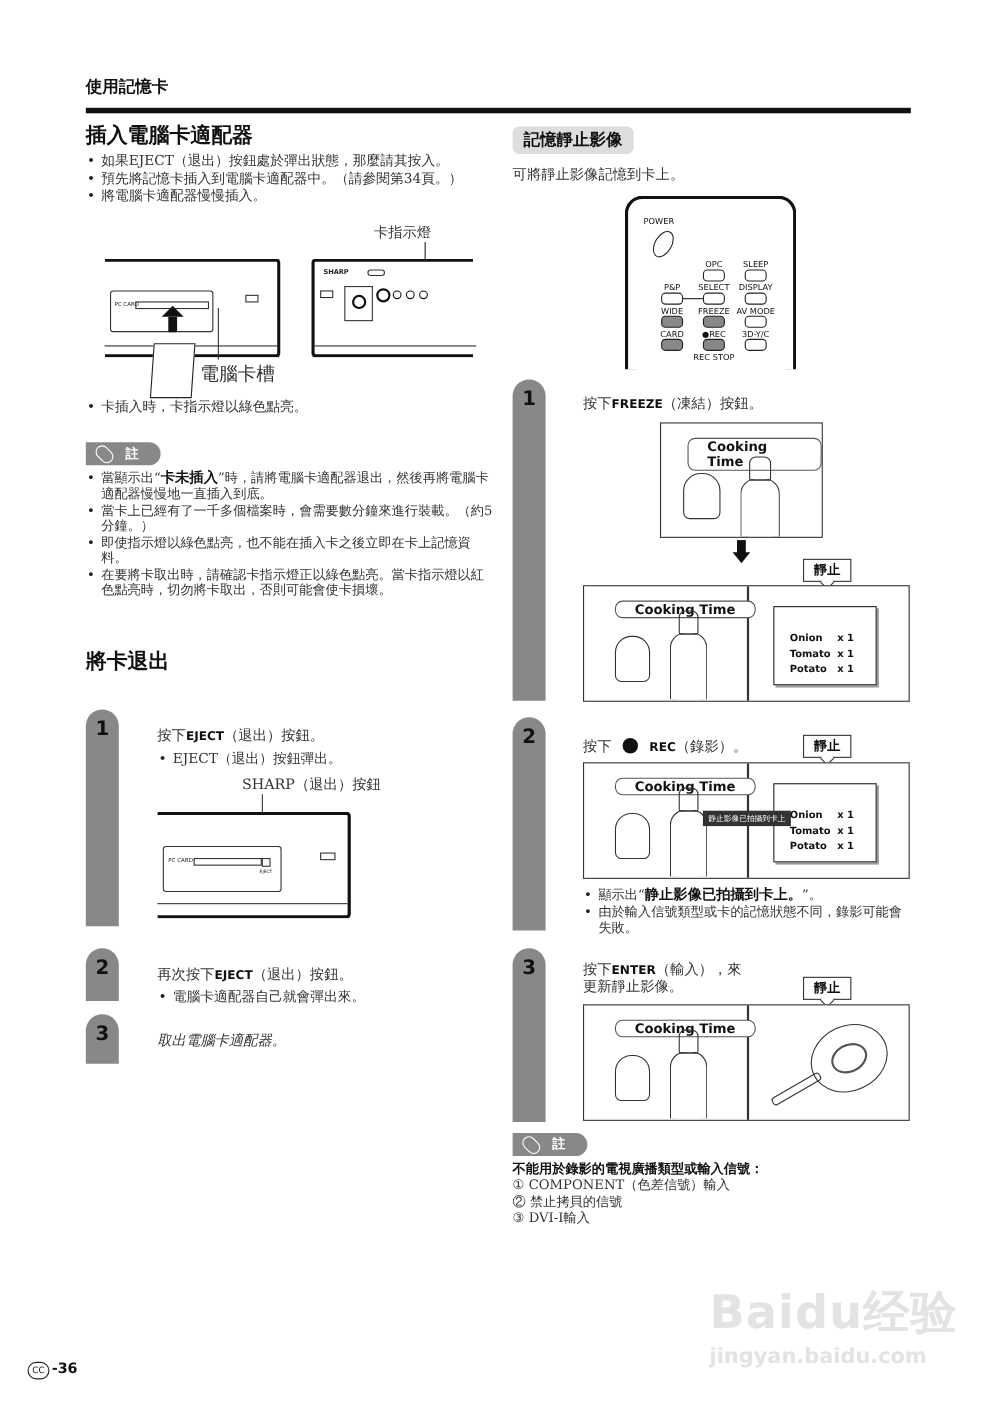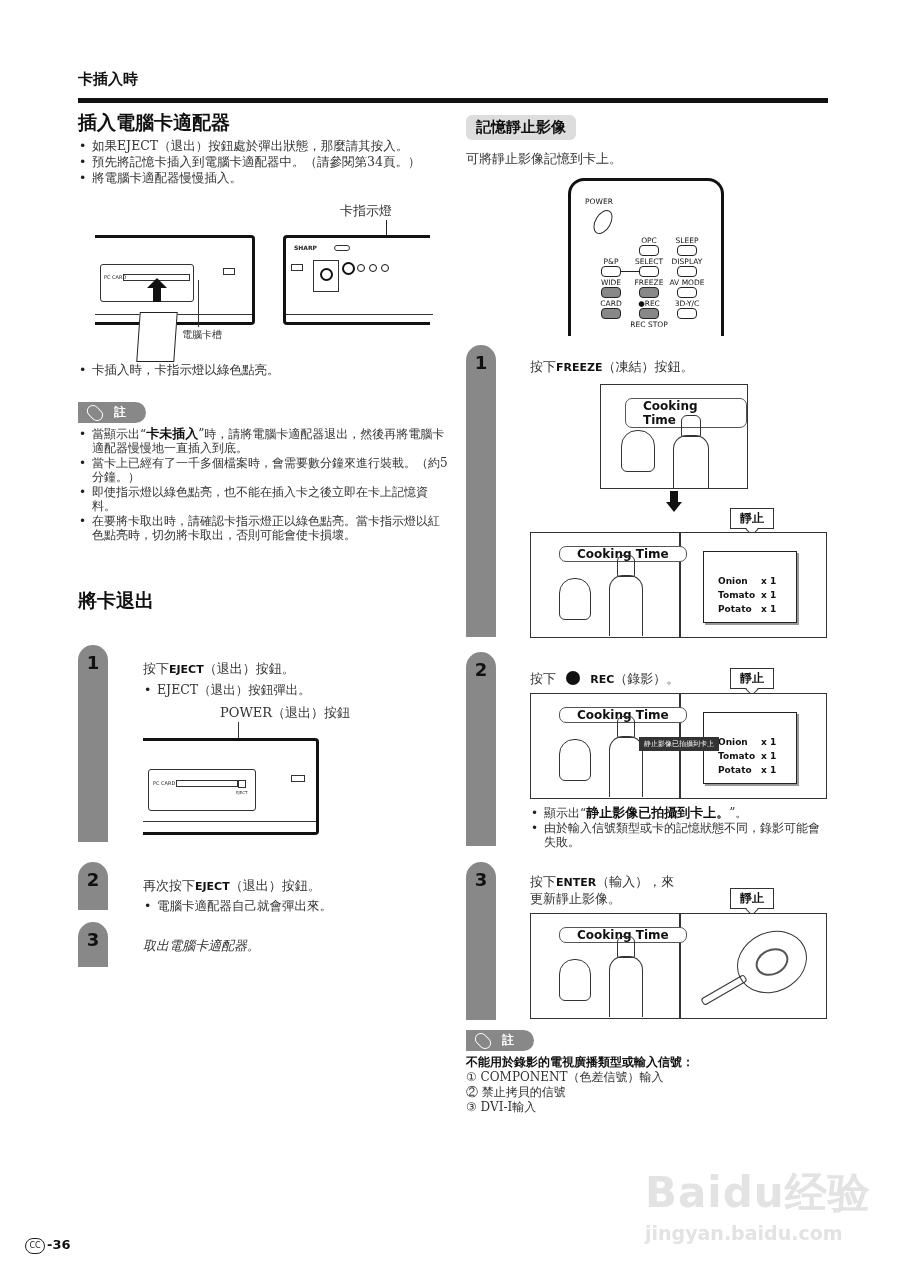--- a/index.html
+++ b/index.html
@@ -30,21 +30,21 @@
   .list-box td { padding:2px 6px 2px 0; }
   .remote-btn { position:absolute; width:20px; height:11px; border:1.3px solid #222; border-radius:4px; box-sizing:border-box; background:#fff; }
   .remote-btn.dark { background:#888; }
   .remote-lbl { position:absolute; font-size:7.5px; font-family:"DejaVu Sans","Liberation Sans",sans-serif; color:#111; text-align:center; width:40px; }
   .device { border:3px solid #111; border-radius:4px; background:#fff; box-sizing:border-box; }
   .watermark { color:#e3e3e3; font-family:"DejaVu Sans","Liberation Sans",sans-serif; font-weight:bold; }
 </style>
 </head>
 <body>
 
-<div class="abs section-label">卡插入時</div>
+<div class="abs section-label">使用記憶卡</div>
 <div class="abs rule"></div>
 
 <div class="abs" style="left:78px; top:110px; width:370px;">
   <h2 class="h">插入電腦卡適配器</h2>
   <ul class="b" style="margin-top:2px;">
     <li>如果EJECT（退出）按鈕處於彈出狀態，那麼請其按入。</li>
     <li>預先將記憶卡插入到電腦卡適配器中。（請參閱第34頁。）</li>
     <li>將電腦卡適配器慢慢插入。</li>
   </ul>
 </div>
@@ -60,21 +60,21 @@
     </div>
     <div class="abs" style="left:128px; top:30px; width:10px; height:5px; border:1px solid #333;"></div>
     <div class="abs" style="left:0; top:76px; width:157px; height:1px; background:#333;"></div>
   </div>
 
   <div class="abs" style="left:52px; top:78px; width:0; height:0; border-left:10px solid transparent; border-right:10px solid transparent; border-bottom:10px solid #111;"></div>
   <div class="abs" style="left:58px; top:88px; width:8px; height:14px; background:#111;"></div>
 
   <div class="abs" style="left:43px; top:112px; width:36px; height:48px; border:1.5px solid #222; background:#fff; transform:skewX(-4deg);"></div>
   <div class="abs" style="left:103px; top:80px; width:1px; height:47px; background:#333;"></div>
-  <div class="abs" style="left:87px; top:128px; font-size:10px; color:#333;">電腦卡槽</div>
+  <div class="abs" style="left:87px; top:128px; font-size:17px; color:#333;">電腦卡槽</div>
 
   <div class="abs device" style="left:188px; top:35px; width:147px; height:90px; border-right:none; border-radius:4px 0 0 4px;">
     <span class="abs sans" style="left:8px; top:6px; font-size:6px; font-weight:bold;">SHARP</span>
     <div class="abs" style="left:48px; top:7px; width:14px; height:4px; border:1px solid #333; border-radius:3px;"></div>
     <div class="abs" style="left:5px; top:26px; width:10px; height:5px; border:1px solid #333;"></div>
     <div class="abs" style="left:27px; top:22px; width:24px; height:30px; border:1px solid #333;">
       <div class="abs" style="left:6px; top:7px; width:9px; height:9px; border-radius:50%; border:2px solid #111;"></div>
     </div>
     <div class="abs" style="left:56px; top:24px; width:9px; height:9px; border-radius:50%; border:2px solid #111;"></div>
     <div class="abs" style="left:71px; top:26px; width:6px; height:6px; border-radius:50%; border:1.5px solid #111;"></div>
@@ -102,21 +102,21 @@
   <h2 class="h">將卡退出</h2>
 </div>
 
 <div class="abs step" style="left:78px; top:645px; height:197px;">1</div>
 <div class="abs step-text" style="left:143px; top:660px;">
   <span>按下</span><b>EJECT</b><span>（退出）按鈕。</span>
 </div>
 <ul class="b abs sub-bullet" style="left:143px; top:682px;">
   <li>EJECT（退出）按鈕彈出。</li>
 </ul>
-<div class="abs" style="left:220px; top:704px; font-size:13px; color:#333;">POWER（退出）按鈕</div>
+<div class="abs" style="left:220px; top:704px; font-size:13px; color:#333;">SHARP（退出）按鈕</div>
 <div class="abs" style="left:238px; top:722px; width:1px; height:60px; background:#333;"></div>
 <div class="abs device" style="left:143px; top:738px; width:176px; height:97px; border-left:none; border-radius:0 4px 4px 0;">
   <div class="abs" style="left:5px; top:28px; width:106px; height:40px; border:1.2px solid #333; border-radius:3px;">
     <span class="abs sans" style="left:4px; top:10px; font-size:5px;">PC CARD</span>
     <div class="abs" style="left:27px; top:10px; width:60px; height:5px; border:1px solid #333;"></div>
     <div class="abs" style="left:89px; top:10px; width:6px; height:6px; border:1px solid #333;"></div>
     <span class="abs sans" style="left:87px; top:20px; font-size:4px;">EJECT</span>
   </div>
   <div class="abs" style="left:148px; top:34px; width:12px; height:5px; border:1px solid #333;"></div>
   <div class="abs" style="left:0; top:80px; width:173px; height:1px; background:#333;"></div>

